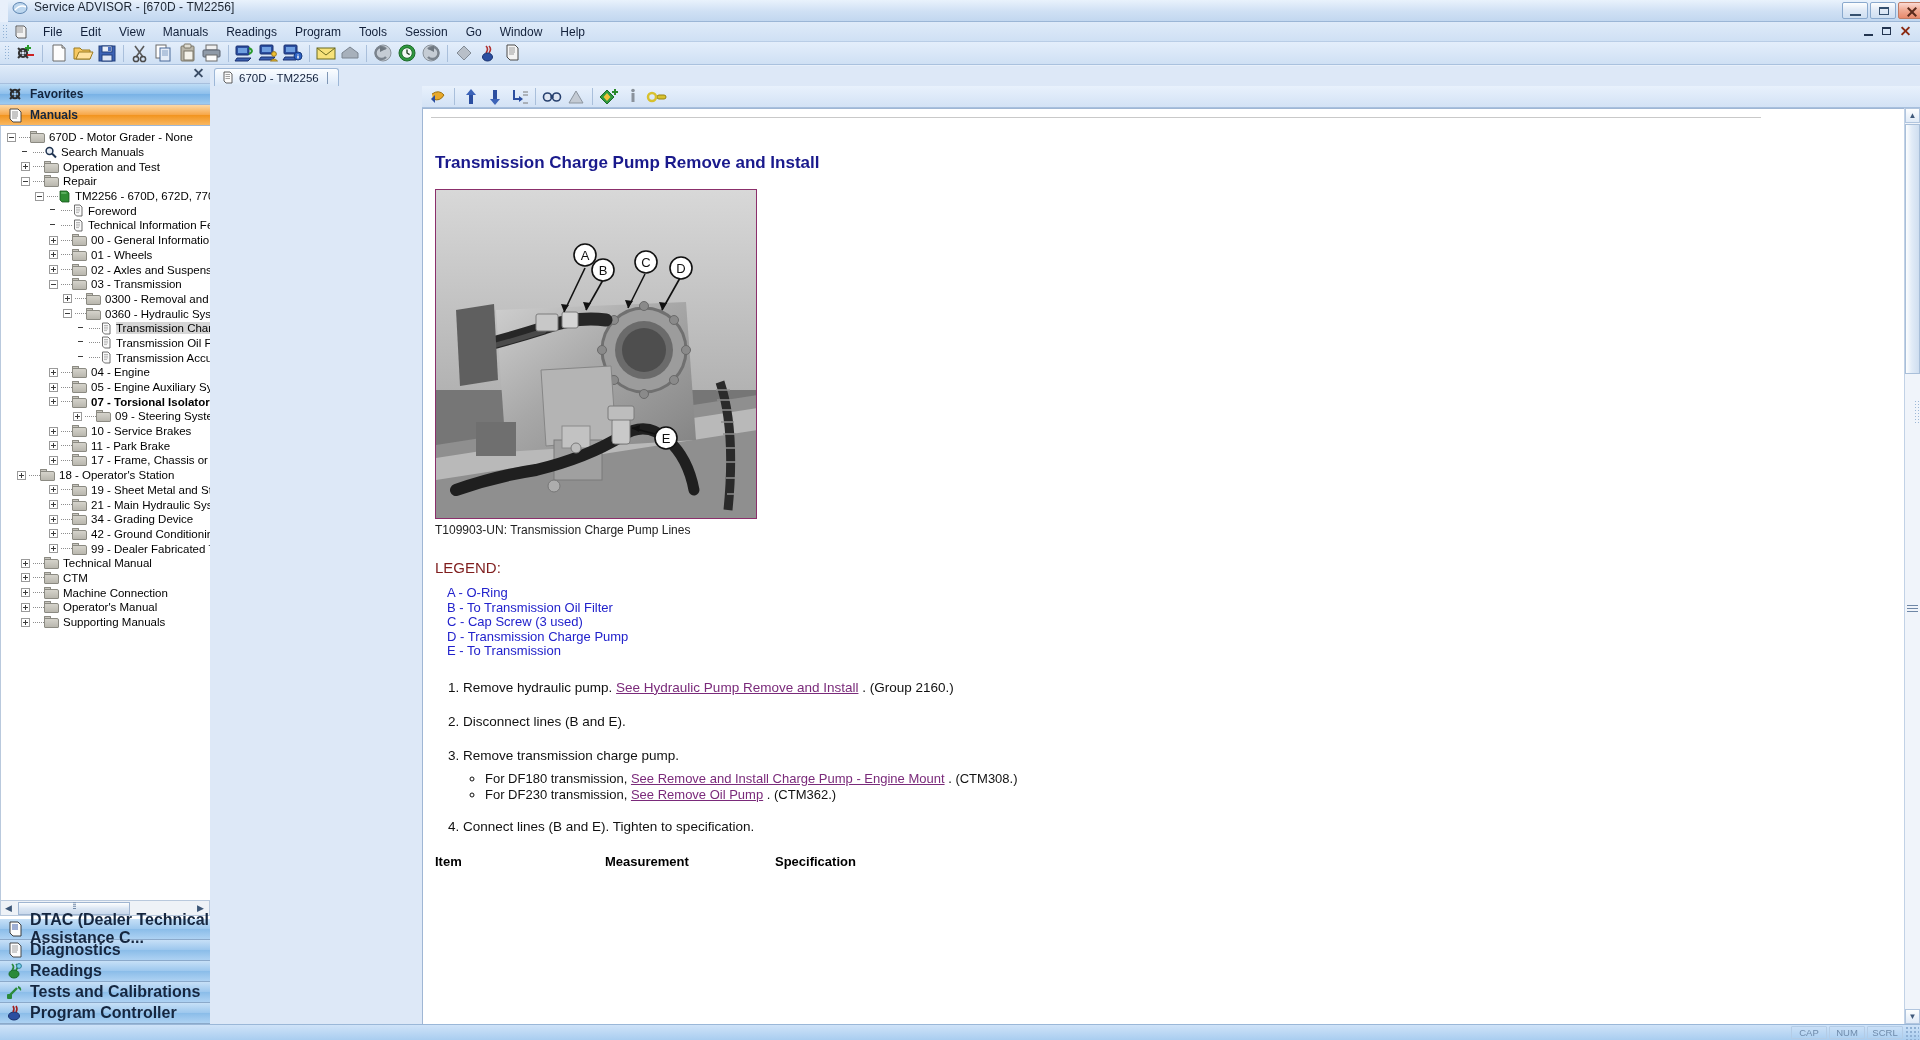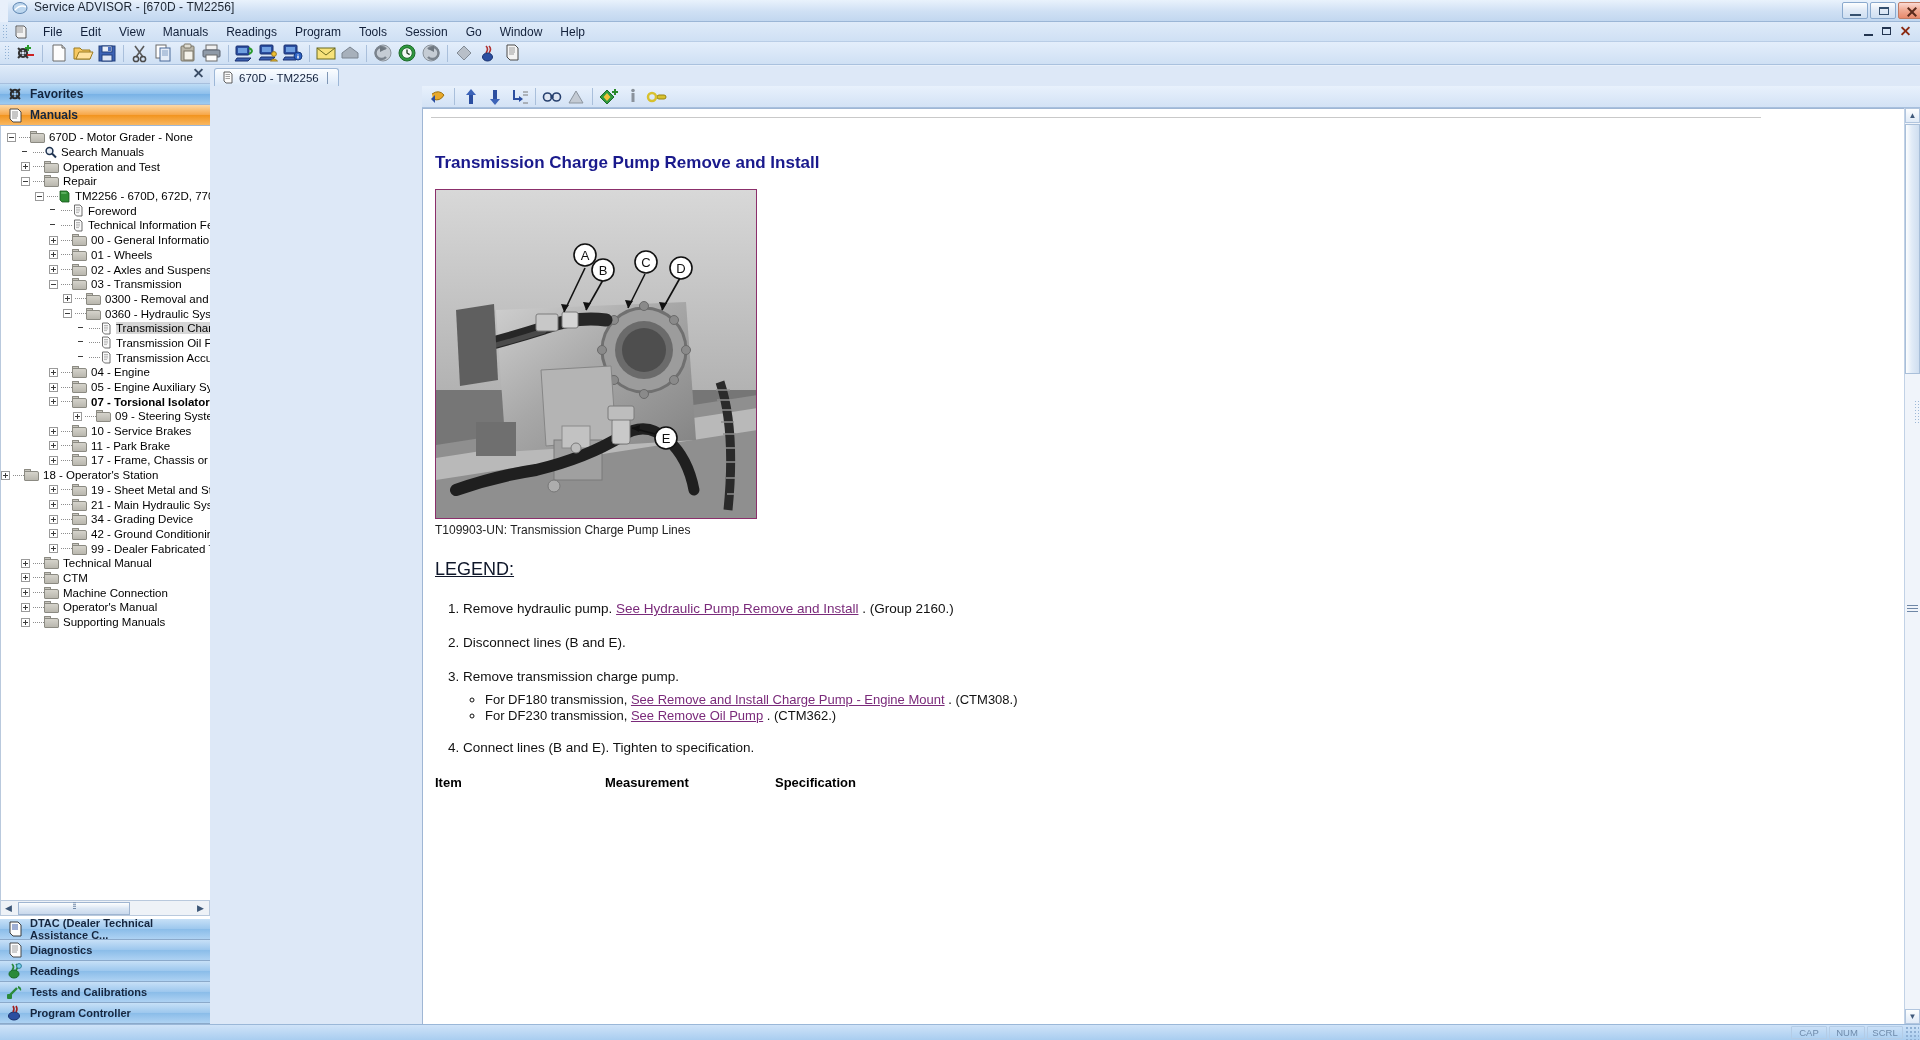--- a/index.html
+++ b/index.html
@@ -140,21 +140,21 @@
     background:#eef2f7; border:1px solid #b9c9dd; display:flex; align-items:center;
   }
   .hs-arrow { width:15px; height:14px; display:flex; align-items:center; justify-content:center; color:#3b5576; font-size:9px; }
   .hs-thumb { width:112px; height:13px; margin-left:2px;
     background: linear-gradient(180deg,#fdfefe 0%, #dce7f4 50%, #c9d9ec 100%);
     border:1px solid #9fb5d1; position:relative; }
   .hs-thumb::after { content:"⦙⦙⦙"; position:absolute; left:50%; top:-2px; transform:translateX(-50%); font-size:9px; color:#6d86a6; letter-spacing:-1px;}
 
   .navlist { position:absolute; left:0; bottom:0; width:210px; }
   .navitem {
-    height:21px; display:flex; align-items:center; font-size:11px; font-weight:bold; color:#15263f;
+    height:21px; display:flex; align-items:center; font-size:16px; font-weight:bold; color:#15263f;
     background: linear-gradient(180deg,#c7e0f7 0%, #9ec8ee 48%, #8bbde9 52%, #aed2f3 100%);
     border-bottom:1px solid #8ba9ca; padding-left:5px;
   }
   .navitem .ni-icon { width:20px; height:16px; margin-right:5px; position:relative; flex:0 0 auto; }
 
   
   .docpanel {
     position:absolute; left:210px; top:66px; right:0; height:958px;
     background:#dde8f7;
   }
@@ -208,21 +208,21 @@
 
   .figure { margin: 16px 0 0 2px; position:relative; width:322px; }
   .figbox {
     width:322px; height:330px; position:relative; overflow:hidden;
     border:1px solid #8b2f6b;
     background:#8a8a8a;
   }
   .figcap { font-size:12px; color:#222; margin-top:4px; font-family:"Liberation Sans", sans-serif; }
 
   .legend-head {
-    margin-top:22px; font-size:18px; color:#0f172a; text-decoration:underline;
+    margin-top:22px; font-size:15px; color:#7f1d1d; 
     padding-left:2px;
   }
   .legend-list { margin-top:10px; padding-left:14px; font-size:13px; color:#2222cc; line-height:14.6px; }
 
   ol.steps { margin: 20px 0 0 0; padding-left:30px; font-size:13.5px; color:#111; }
   ol.steps > li { margin-bottom: 16px; line-height:18px; }
   ul.substeps { list-style-type: circle; margin: 6px 0 0 0; padding-left:22px; font-size:13px; }
   ul.substeps > li { line-height:15px; margin-bottom:1px; }
   a.xref { color:#7a2a7a; text-decoration:underline; }
 
@@ -691,21 +691,21 @@
         </div>
         <div class="tnode" style="padding-left: 48px;">
           <span class="exp plus"></span>
           <span class="dots"></span>
           <span class="folder">
             <span class="ft"></span>
             <span class="fb"></span>
           </span>
           <span class="lbl">17 - Frame, Chassis or Supp</span>
         </div>
-        <div class="tnode" style="">
+        <div class="tnode" style=" margin-left: 16px;">
           <span class="exp plus"></span>
           <span class="dots"></span>
           <span class="folder">
             <span class="ft"></span>
             <span class="fb"></span>
           </span>
           <span class="lbl">18 - Operator's Station</span>
         </div>
         <div class="tnode" style="padding-left: 48px;">
           <span class="exp plus"></span>
@@ -1020,20 +1020,27 @@
                 <text x="245" y="83" font-family="Liberation Sans, sans-serif" font-size="13" text-anchor="middle" fill="#111">D</text>
                 <circle cx="230" cy="248" r="11" fill="#ffffff" stroke="#111" stroke-width="1.6"></circle>
                 <text x="230" y="253" font-family="Liberation Sans, sans-serif" font-size="13" text-anchor="middle" fill="#111">E</text>
               </g>
             </svg>
           </div>
           <div class="figcap">T109903-UN: Transmission Charge Pump Lines</div>
         </div>
 
         <div class="legend-head">LEGEND:</div>
+        <div class="legend-list" id="legend-list">
+            <div>A - O-Ring</div>
+            <div>B - To Transmission Oil Filter</div>
+            <div>C - Cap Screw (3 used)</div>
+            <div>D - Transmission Charge Pump</div>
+            <div>E - To Transmission</div>
+          </div>
 
         <ol class="steps" id="steps">
             <li><span>Remove hydraulic pump. </span><a class="xref" href="#">See Hydraulic Pump Remove and Install</a><span> . (Group 2160.)</span></li>
             <li><span>Disconnect lines (B and E).</span></li>
             <li><span>Remove transmission charge pump.</span><ul class="substeps">
                 <li><span>For DF180 transmission, </span><a class="xref" href="#">See Remove and Install Charge Pump - Engine Mount</a><span> . (CTM308.)</span></li>
                 <li><span>For DF230 transmission, </span><a class="xref" href="#">See Remove Oil Pump</a><span> . (CTM362.)</span></li>
               </ul></li>
             <li><span>Connect lines (B and E). Tighten to specification.</span></li>
           </ol>

